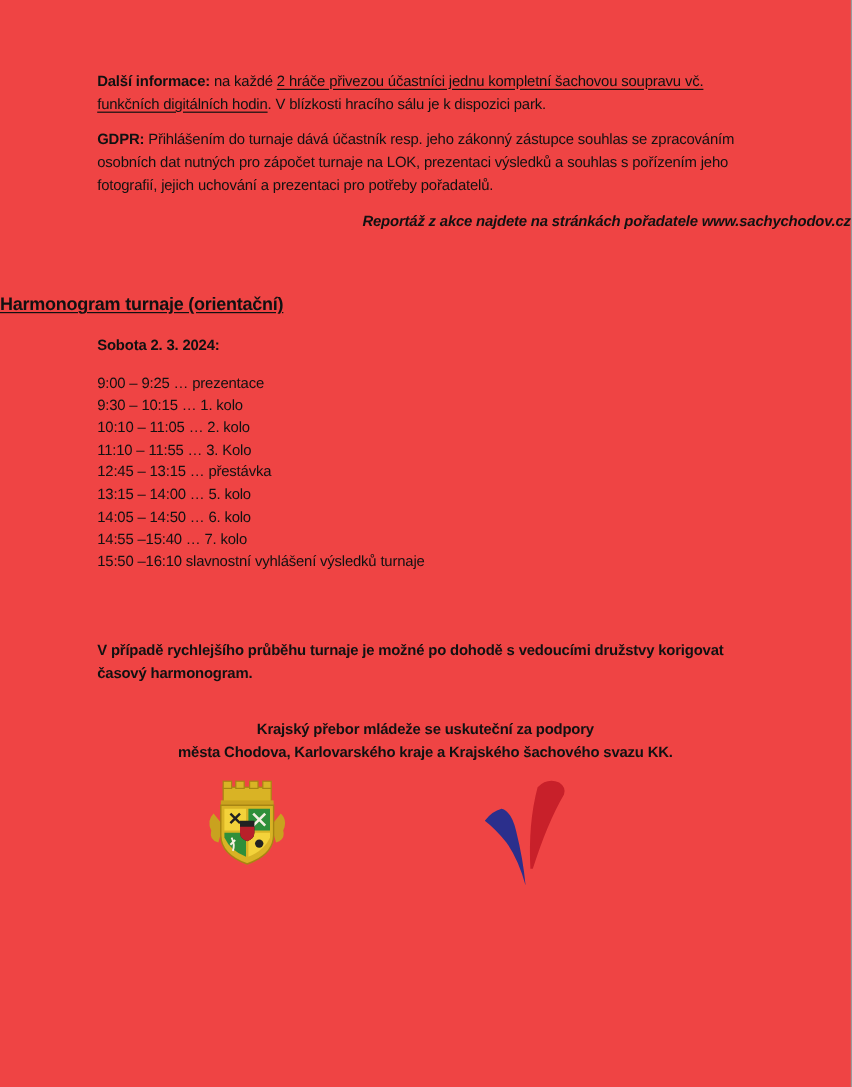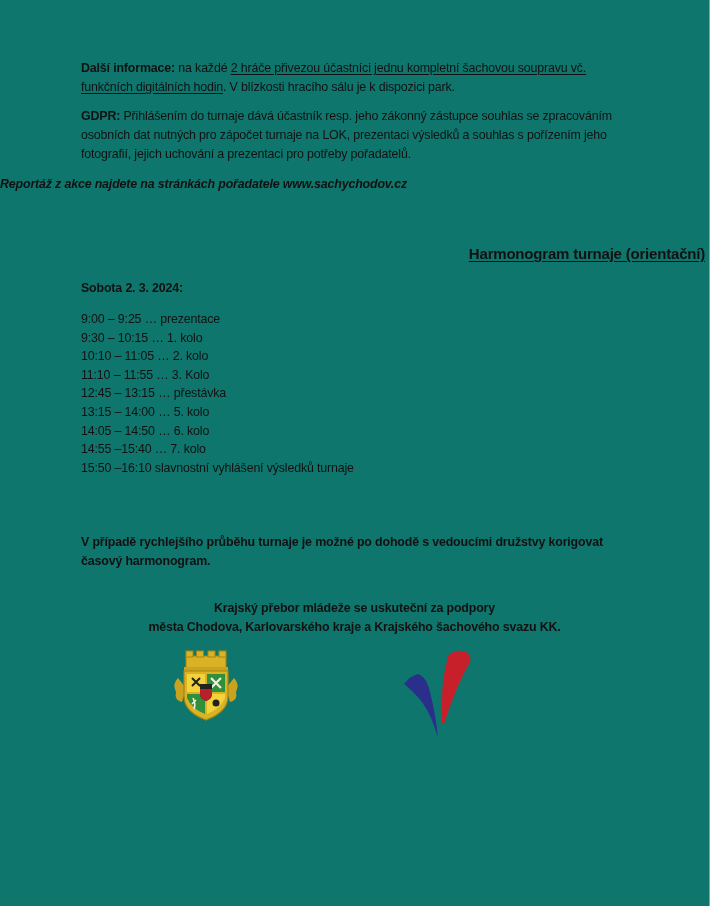--- a/index.html
+++ b/index.html
@@ -13,52 +13,52 @@
       position: relative;
       overflow: hidden;
       font-family: "Liberation Sans", sans-serif;
       color: #111111;
     }
     .page {
       position: absolute;
       left: 0; top: 0;
       width: 709px;
       height: 906px;
-      background: #0f766e;
+      background: #ef4444;
       border-right: 1px solid #9a9a9a;
     }
     .para {
       position: absolute;
       left: 81px;
       width: 545px;
       font-size: 12.4px;
       line-height: 19px;
       letter-spacing: -0.15px;
     }
     .para b { font-weight: bold; }
     .u { text-decoration: underline; text-underline-offset: 2px; }
     #info { top: 59px; }
     #gdpr { top: 107px; }
     #report {
       position: absolute;
       top: 177px;
       left: 0;
       width: 709px;
-      text-align: left;
+      text-align: right;
       font-size: 12.4px;
       font-weight: bold;
       font-style: italic;
       letter-spacing: -0.15px;
     }
     #harmonogram-title {
       position: absolute;
       top: 245px;
       left: 0;
       width: 705px;
-      text-align: right;
+      text-align: left;
       font-size: 15px;
       font-weight: bold;
       text-decoration: underline;
       text-underline-offset: 2px;
       letter-spacing: -0.2px;
     }
     #day-heading {
       position: absolute;
       top: 281px;
       left: 81px;

